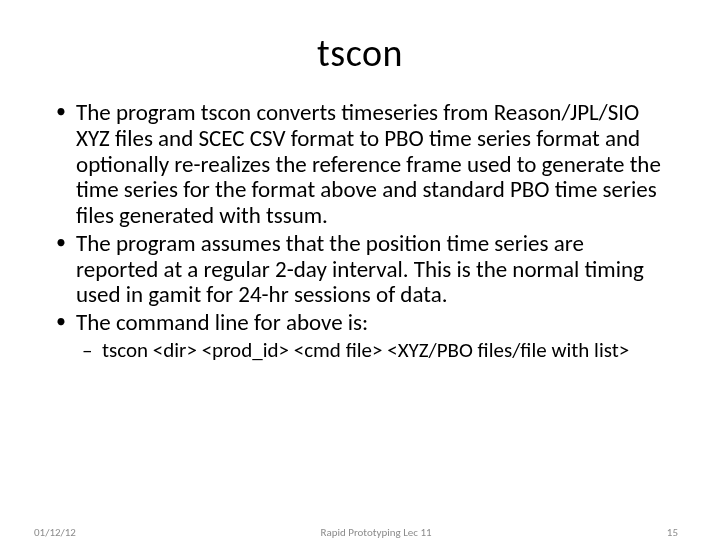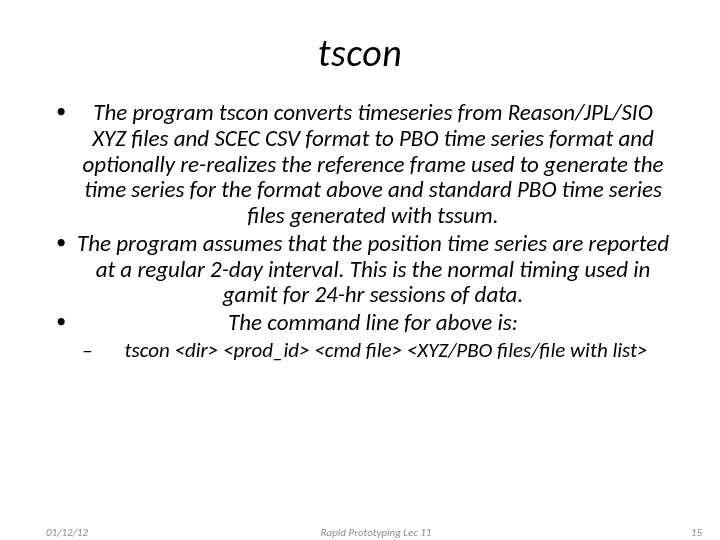--- a/index.html
+++ b/index.html
@@ -12,36 +12,34 @@
     color: #000000;
     overflow: hidden;
     position: relative;
   }
   .slide {
     width: 720px;
     height: 540px;
     position: relative;
     box-sizing: border-box;
     padding: 30px 50px 0 50px;
-    font-style: italic;
   }
   .title {
     text-align: center;
     font-size: 38px;
     font-weight: 400;
     margin: 0 0 24px 0;
     letter-spacing: 0.5px;
   }
   ul.level1 {
     list-style: none;
     padding: 0;
     margin: 0;
     font-size: 23px;
     line-height: 1.12;
-    text-align: center;
   }
   ul.level1 > li {
     position: relative;
     padding-left: 26px;
     margin-bottom: 2px;
   }
   ul.level1 > li::before {
     content: "•";
     position: absolute;
     left: 6px;
@@ -69,31 +67,31 @@
   .footer {
     position: absolute;
     bottom: 14px;
     left: 0;
     width: 720px;
     font-size: 11px;
     color: #8C8C8C;
   }
   .footer .date {
     position: absolute;
-    left: 46px;
+    left: 34px;
   }
   .footer .center {
     position: absolute;
     left: 16px;
     width: 720px;
     text-align: center;
   }
   .footer .page {
     position: absolute;
-    right: 18px;
+    right: 42px;
   }
 </style>
 </head>
 <body>
 
 <div class="slide">
 
   <h1 class="title">tscon</h1>
 
   <ul class="level1">

